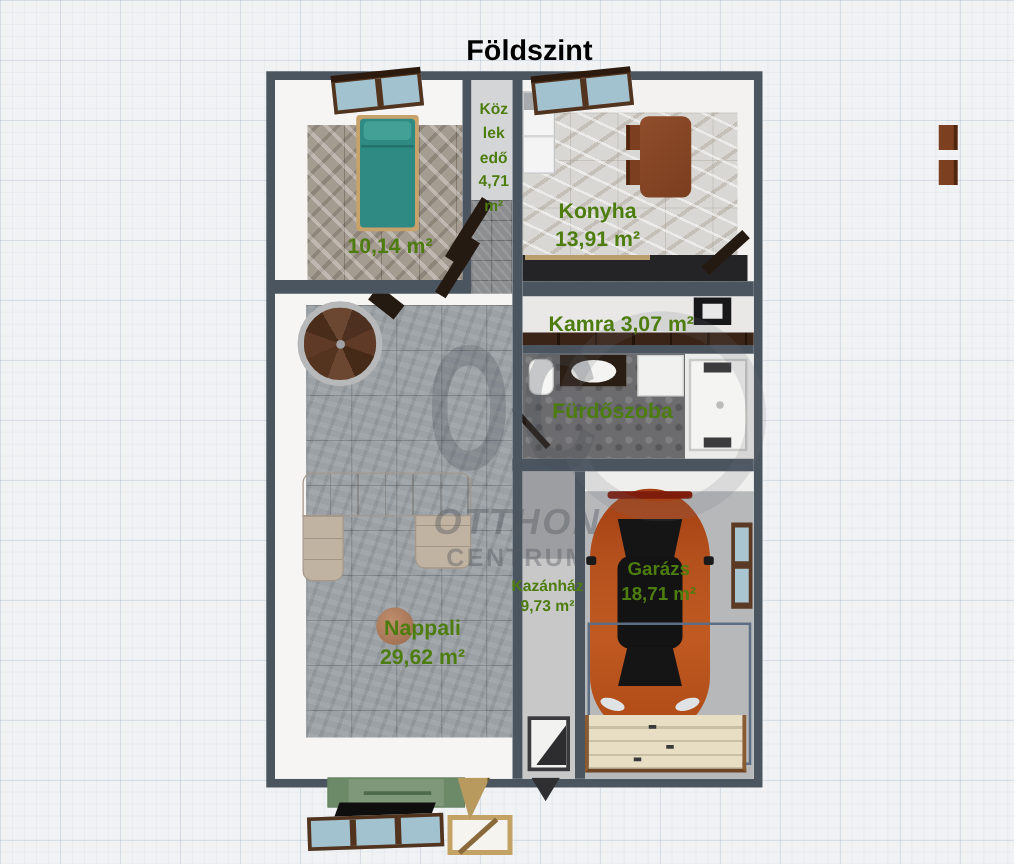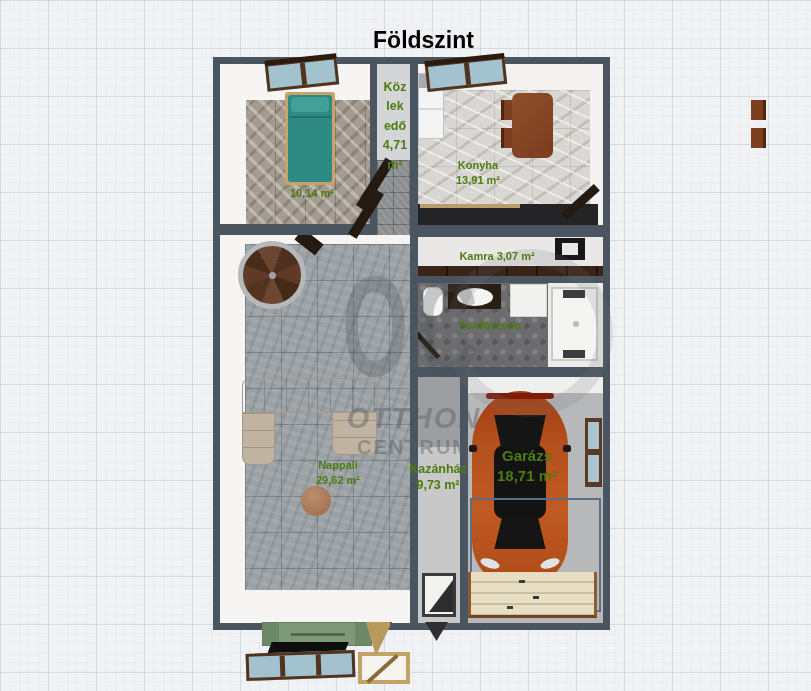--- a/index.html
+++ b/index.html
@@ -56,21 +56,21 @@
     background-size:auto,16px 16px,16px 16px;}
   .floor-pebble{
     background-color:#6c6c6e;
     background-image:
       radial-gradient(circle 3px at 5px 5px, #808082 90%, transparent),
       radial-gradient(circle 3px at 13px 11px, #58585a 90%, transparent);
     background-size:16px 16px;}
   
   .lbl{z-index:22;color:#4d7c0f;text-align:center;line-height:1.35;
     font-weight:600;pointer-events:none;white-space:nowrap;}
-  .lbl-lg{font-size:11px;}
+  .lbl-lg{font-size:17px;}
   .lbl-md{font-size:15px;}
   .lbl-sm{font-size:12.5px;line-height:1.55;}
   
   .wm{z-index:20;pointer-events:none;color:rgba(72,78,85,0.28);font-weight:700;}
   .wm-mono{left:338px;top:250px;font-size:142px;line-height:1;letter-spacing:14px;
     transform:scaleX(0.60);transform-origin:left top;}
   .wm-circle{left:377px;top:237px;width:168px;height:168px;border-radius:50%;
     border:16px solid rgba(110,115,122,0.16);box-sizing:border-box;}
   .wm-t1{left:330px;top:393px;width:152px;text-align:center;font-size:29px;
     letter-spacing:2px;color:rgba(80,86,92,0.40);}
@@ -234,21 +234,21 @@
   <div class="lbl lbl-lg" style="left:193px;top:94px;width:130px;">
     <div>Konyha</div>
     <div>13,91 m²</div>
   </div>
   <div class="lbl lbl-lg" style="left:207px;top:185px;width:140px;">
     <div>Kamra 3,07 m²</div>
   </div>
   <div class="lbl lbl-lg" style="left:205px;top:254px;width:130px;">
     <div>Fürdőszoba</div>
   </div>
-  <div class="lbl lbl-lg" style="left:53px;top:394px;width:130px;">
+  <div class="lbl lbl-lg" style="left:53px;top:428px;width:130px;">
     <div>Nappali</div>
     <div>29,62 m²</div>
   </div>
   <div class="lbl lbl-sm" style="left:185px;top:397px;width:66px;line-height:1.3;">
     <div>Kazánház</div>
     <div>9,73 m²</div>
   </div>
   <div class="lbl lbl-md" style="left:247px;top:382px;width:120px;">
     <div>Garázs</div>
     <div>18,71 m²</div>

